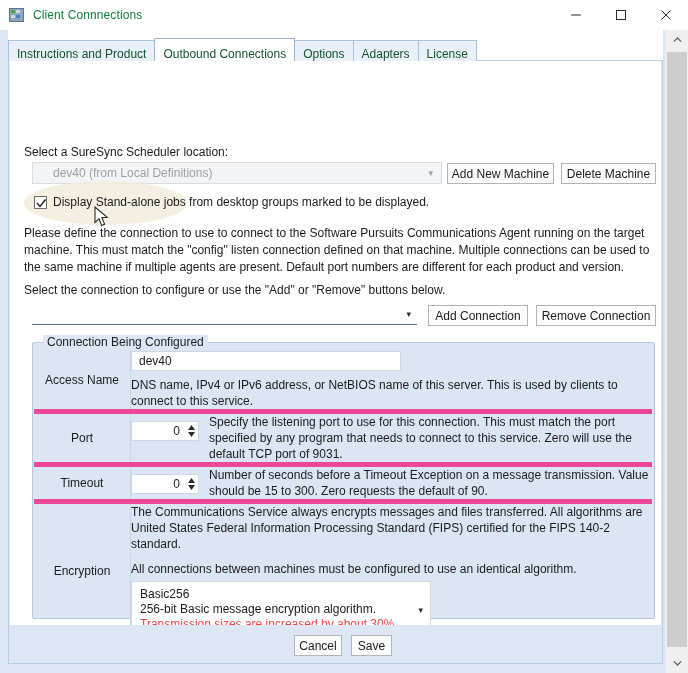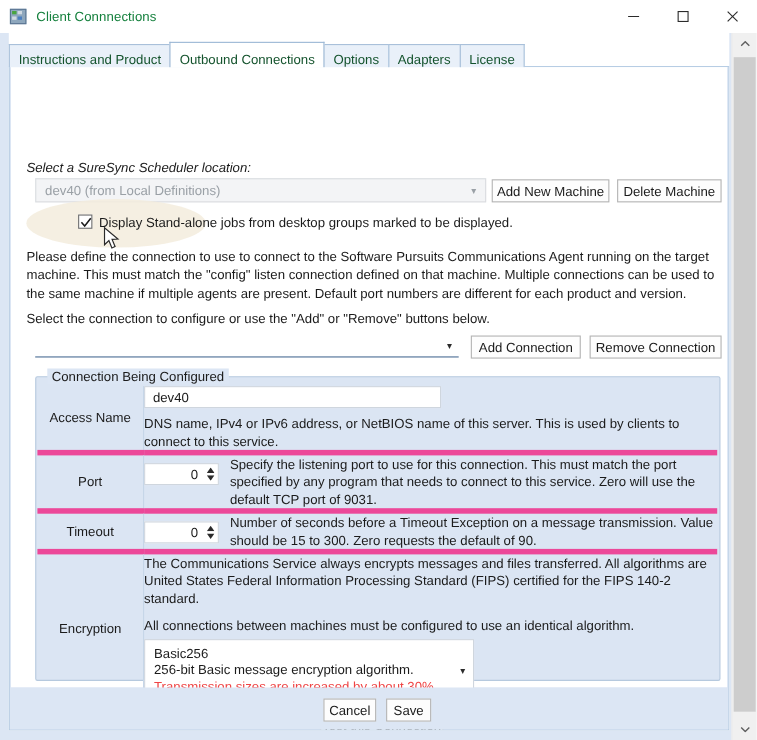--- a/index.html
+++ b/index.html
@@ -115,21 +115,21 @@
     color: #1b1b1b;
   }
 
   
   .combo-flat {
     position: absolute;
     box-sizing: border-box;
     background: #f3f4f6;
     border: 1px solid #dadce0;
     display: flex; align-items: center;
-    padding: 0 4px 0 8px;
+    padding: 0 4px 0 20px;
     font-size: 12px;
     color: #9aa0a6;
   }
   .combo-flat .arrow {
     margin-left: auto;
     color: #9aa0a6;
     font-size: 9px;
     padding-right: 4px;
   }
 
@@ -167,24 +167,23 @@
   .para {
     position: absolute;
     font-size: 12px;
     line-height: 17px;
     color: #1b1b1b;
   }
 
   
   .cbrow {
     position: absolute;
-    display: flex; 
+    display: flex; align-items: center;
     font-size: 12px;
     z-index: 3;
-    margin-left: 37px;
   }
   .cbox {
     width: 13px; height: 13px;
     box-sizing: border-box;
     background: #ffffff;
     border: 1px solid #6d6d6d;
     margin-right: 6px;
     position: relative;
     flex: 0 0 auto;
   }
@@ -423,21 +422,21 @@
     </div>
     <div class="tab">
       <span>License</span>
     </div>
   </div>
 
   <div class="tabbody">
     <div class="page">
       <div class="content">
 
-        <div class="lbl" style="left:14px; top:84px;font-style:italic;">Select a SureSync Scheduler location:</div>
+        <div class="lbl" style="left:14px; top:84px;">Select a SureSync Scheduler location:</div>
 
         <div class="highlight" style="left:14px; top:120px; width:163px; height:44px;"></div>
 
         <div class="combo-flat" style="left:22px; top:101px; width:410px; height:22px;">
           <span>dev40 (from Local Definitions)</span>
           <span class="arrow">▾</span>
         </div>
 
         <div class="btn" style="left:437px; top:102px; width:107px; height:21px;">Add New Machine</div>
         <div class="btn" style="left:551px; top:102px; width:95px; height:21px;">Delete Machine</div>

